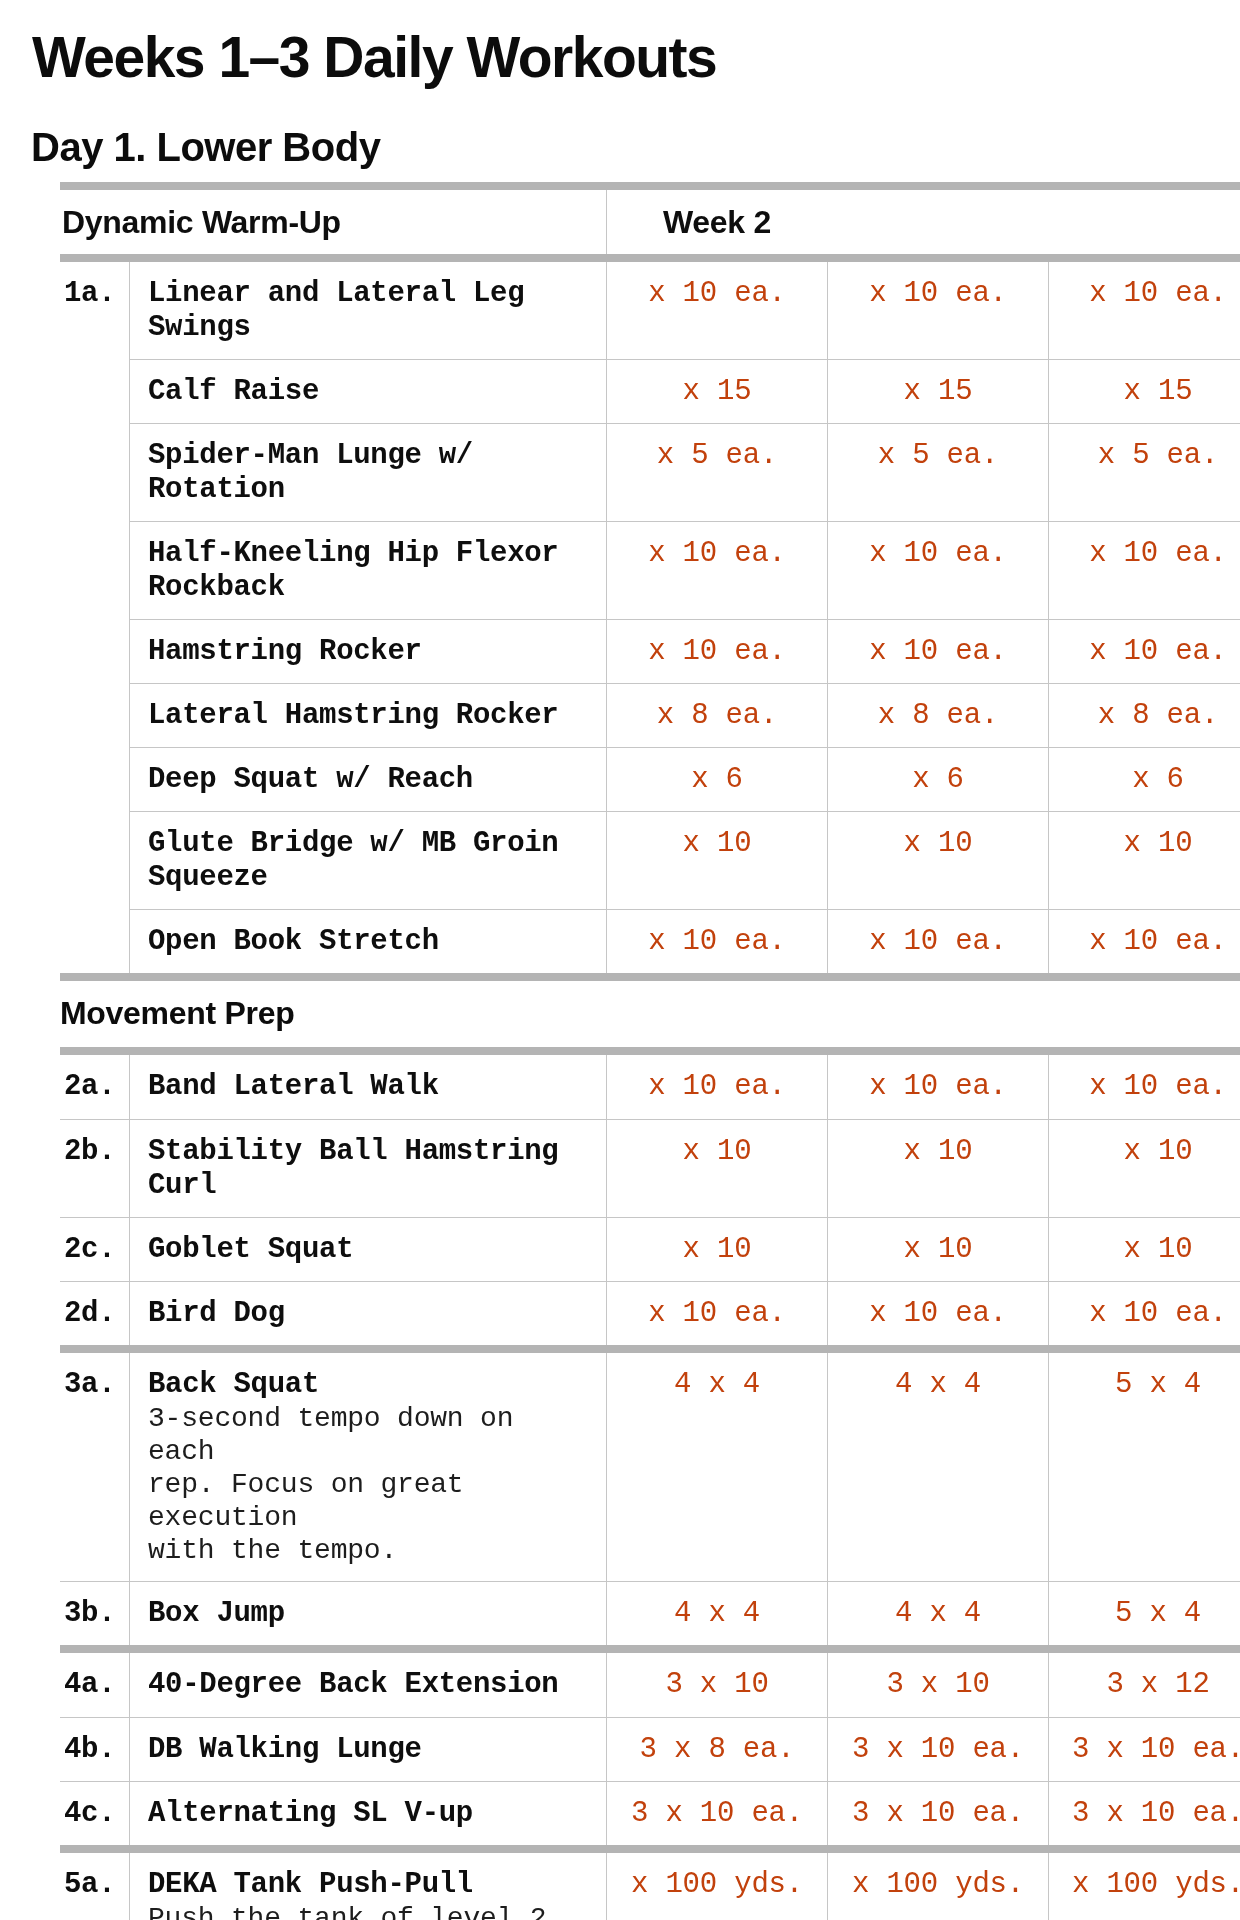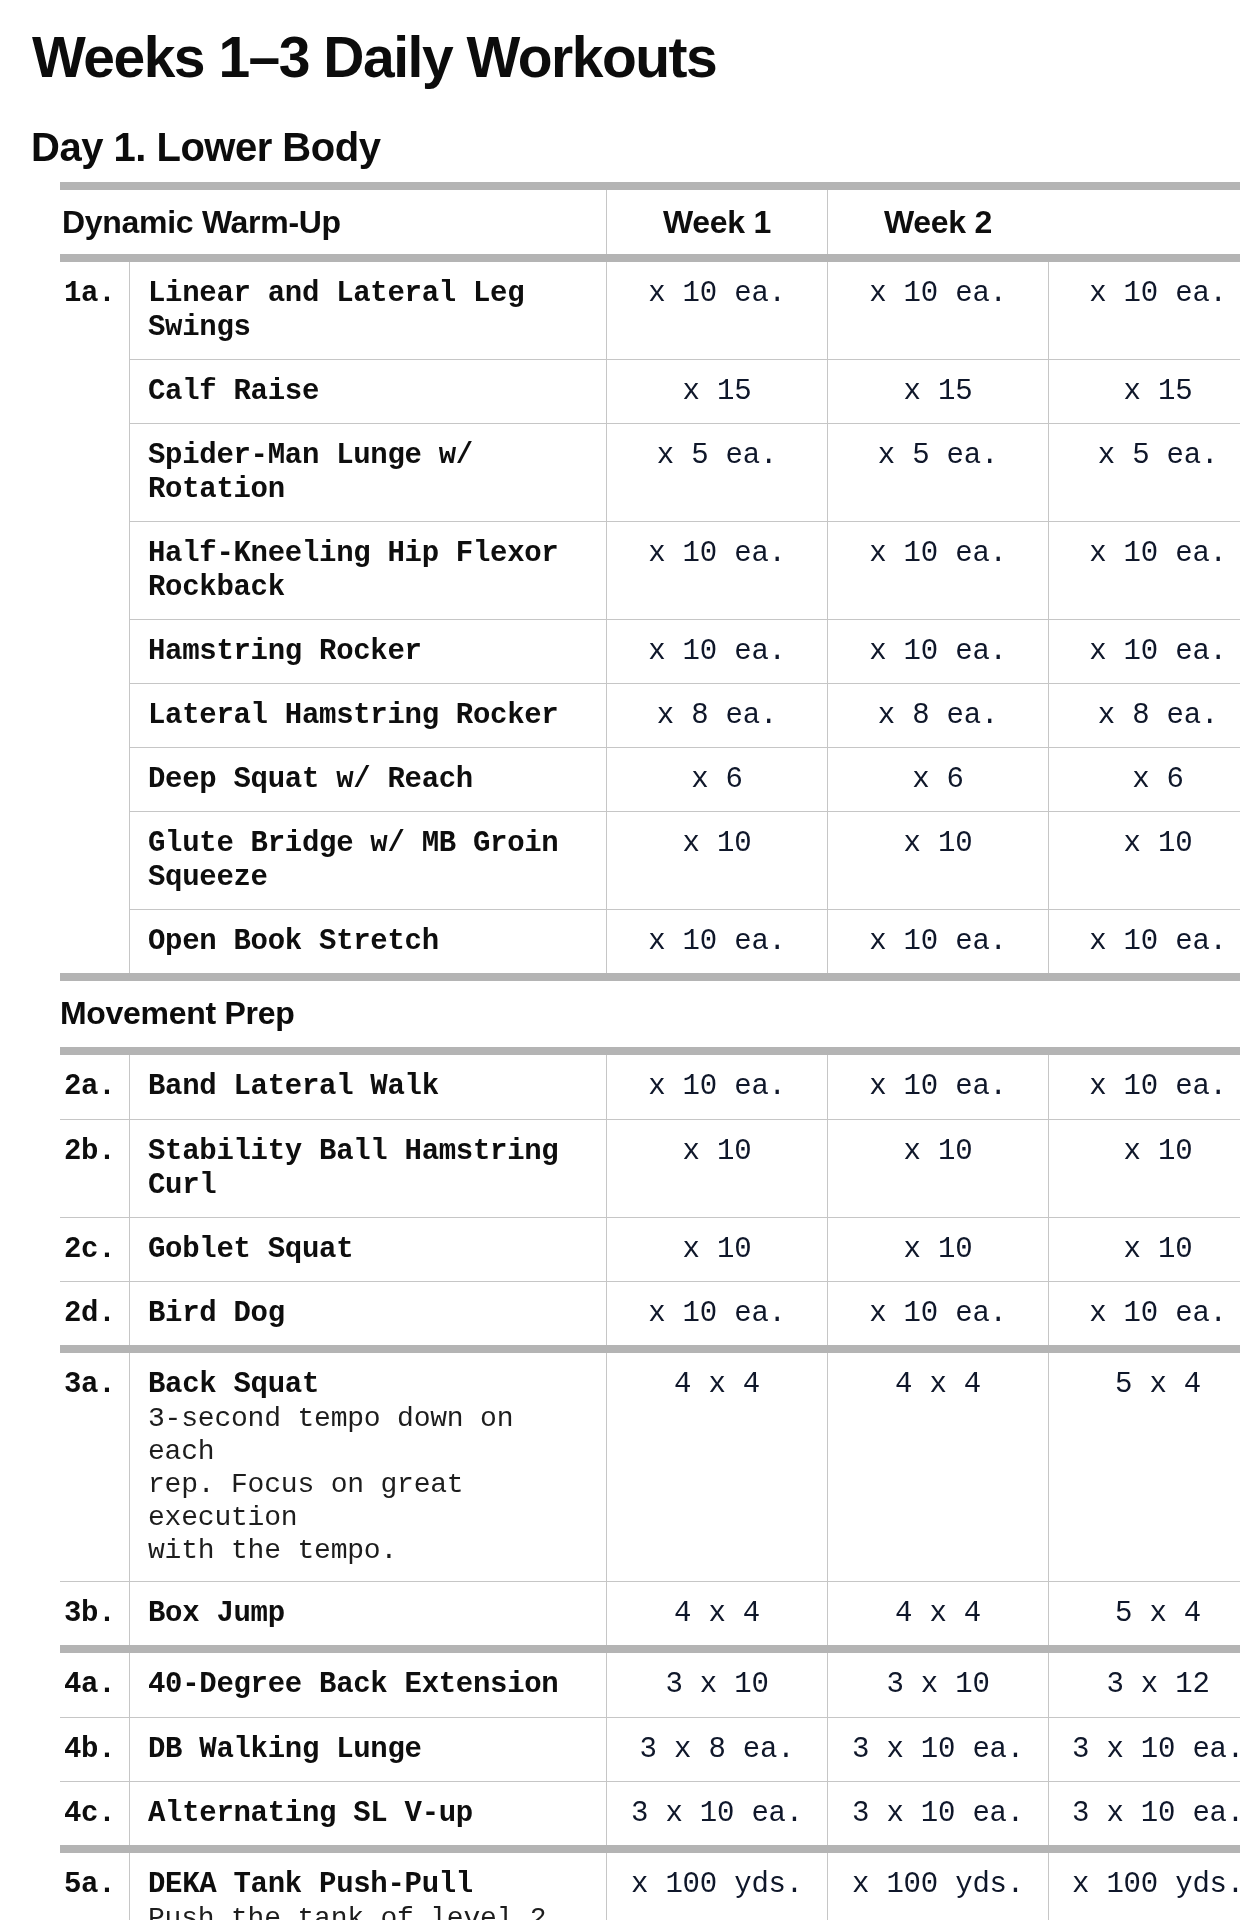--- a/index.html
+++ b/index.html
@@ -51,40 +51,39 @@
     font-size:29px;font-weight:bold;letter-spacing:-0.3px;line-height:34px;
     white-space:pre-line;color:#0e0e0e;
   }
   .note{
     display:block;font-weight:normal;font-size:28px;line-height:33px;
     letter-spacing:-0.2px;color:#1d1d1d;white-space:pre-line;
   }
   .wk-cell{
     padding:15px 0 0 0;text-align:center;
     font-size:29px;font-weight:normal;letter-spacing:-0.2px;line-height:34px;
-    border-left:1px solid #c6c6c6;color:#0f172a;
+    border-left:1px solid #c6c6c6;color:#c2410c;
   }
   .sep{border-top:1px solid #c6c6c6;}
 
   .section-heading-zone{
     height:66px;display:flex;align-items:center;
     font-size:32px;font-weight:bold;letter-spacing:-0.3px;color:#0c0c0c;
   }
 </style>
 </head>
 <body>
 
 <div class="page">
   <h1 class="doc-title">Weeks 1–3 Daily Workouts</h1>
   <h2 class="day-heading">Day 1. Lower Body</h2>
   <div class="table-wrap">
       <div class="bar"></div>
       <div class="header-row">
         <div class="header-cell">Dynamic Warm-Up</div>
-        <div class="header-cell week-head">Week 1</div>
         <div class="header-cell week-head">Week 2</div>
       </div>
       <div class="bar"></div>
       <div class="grp">
         <div class="cell num-cell" style="grid-row: 1 / span 9;">1a.</div>
         <div class="cell name-cell">Linear and Lateral Leg Swings</div>
         <div class="cell wk-cell">x 10 ea.</div>
         <div class="cell wk-cell">x 10 ea.</div>
         <div class="cell wk-cell">x 10 ea.</div>
         <div class="cell name-cell sep">Calf Raise</div>

